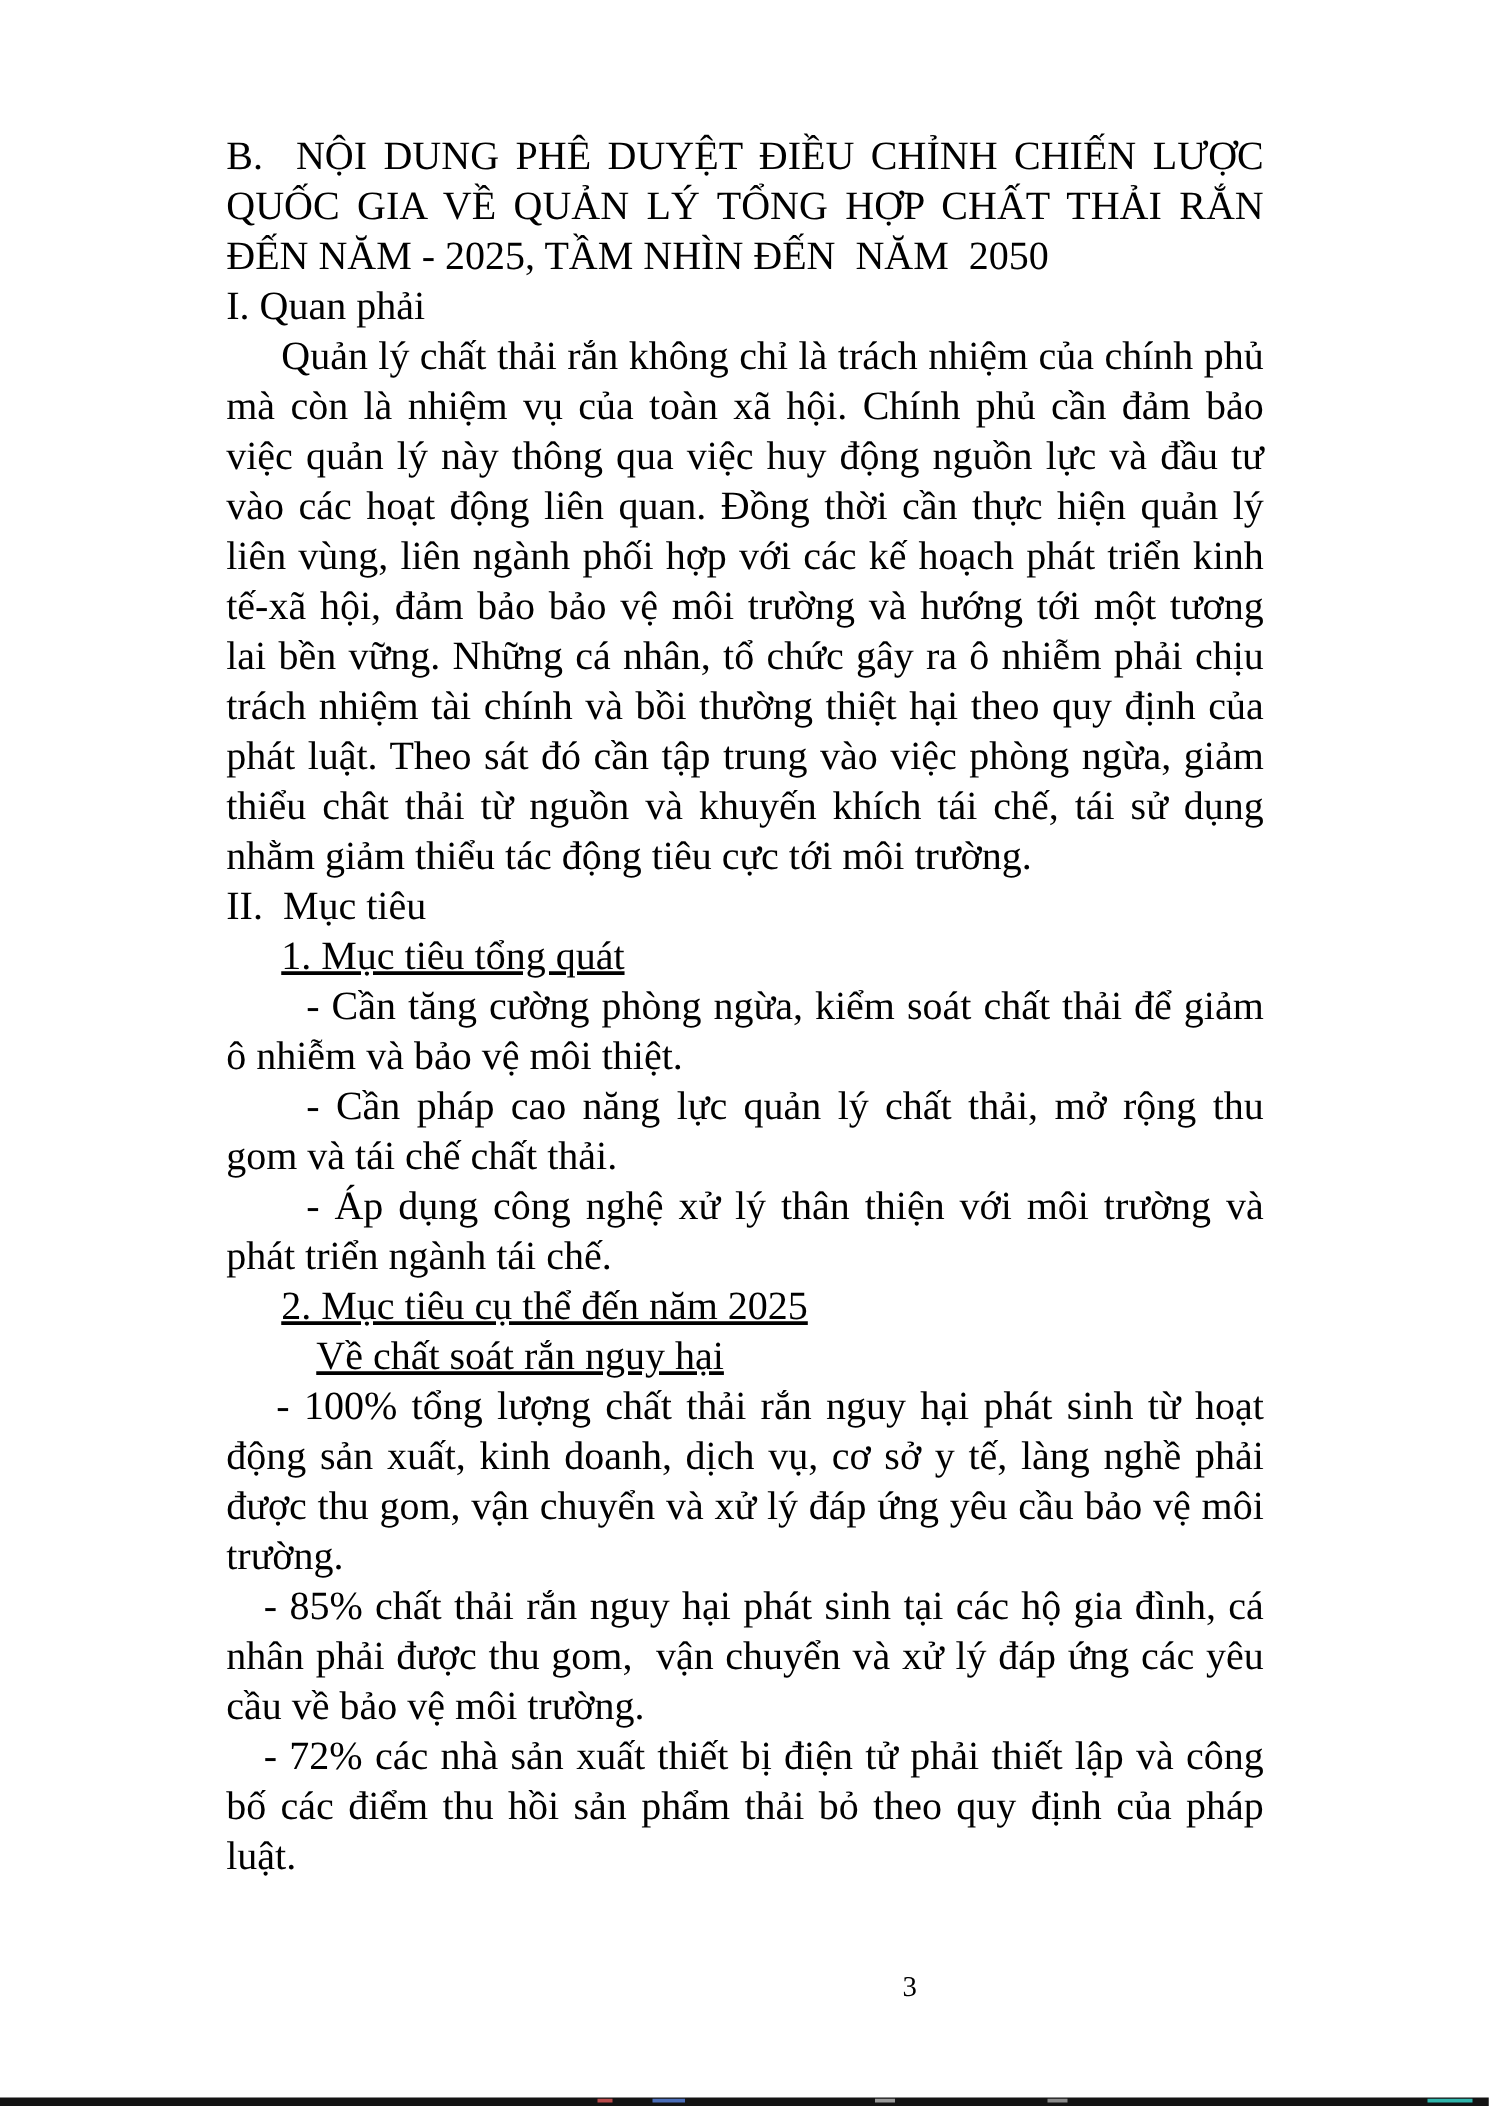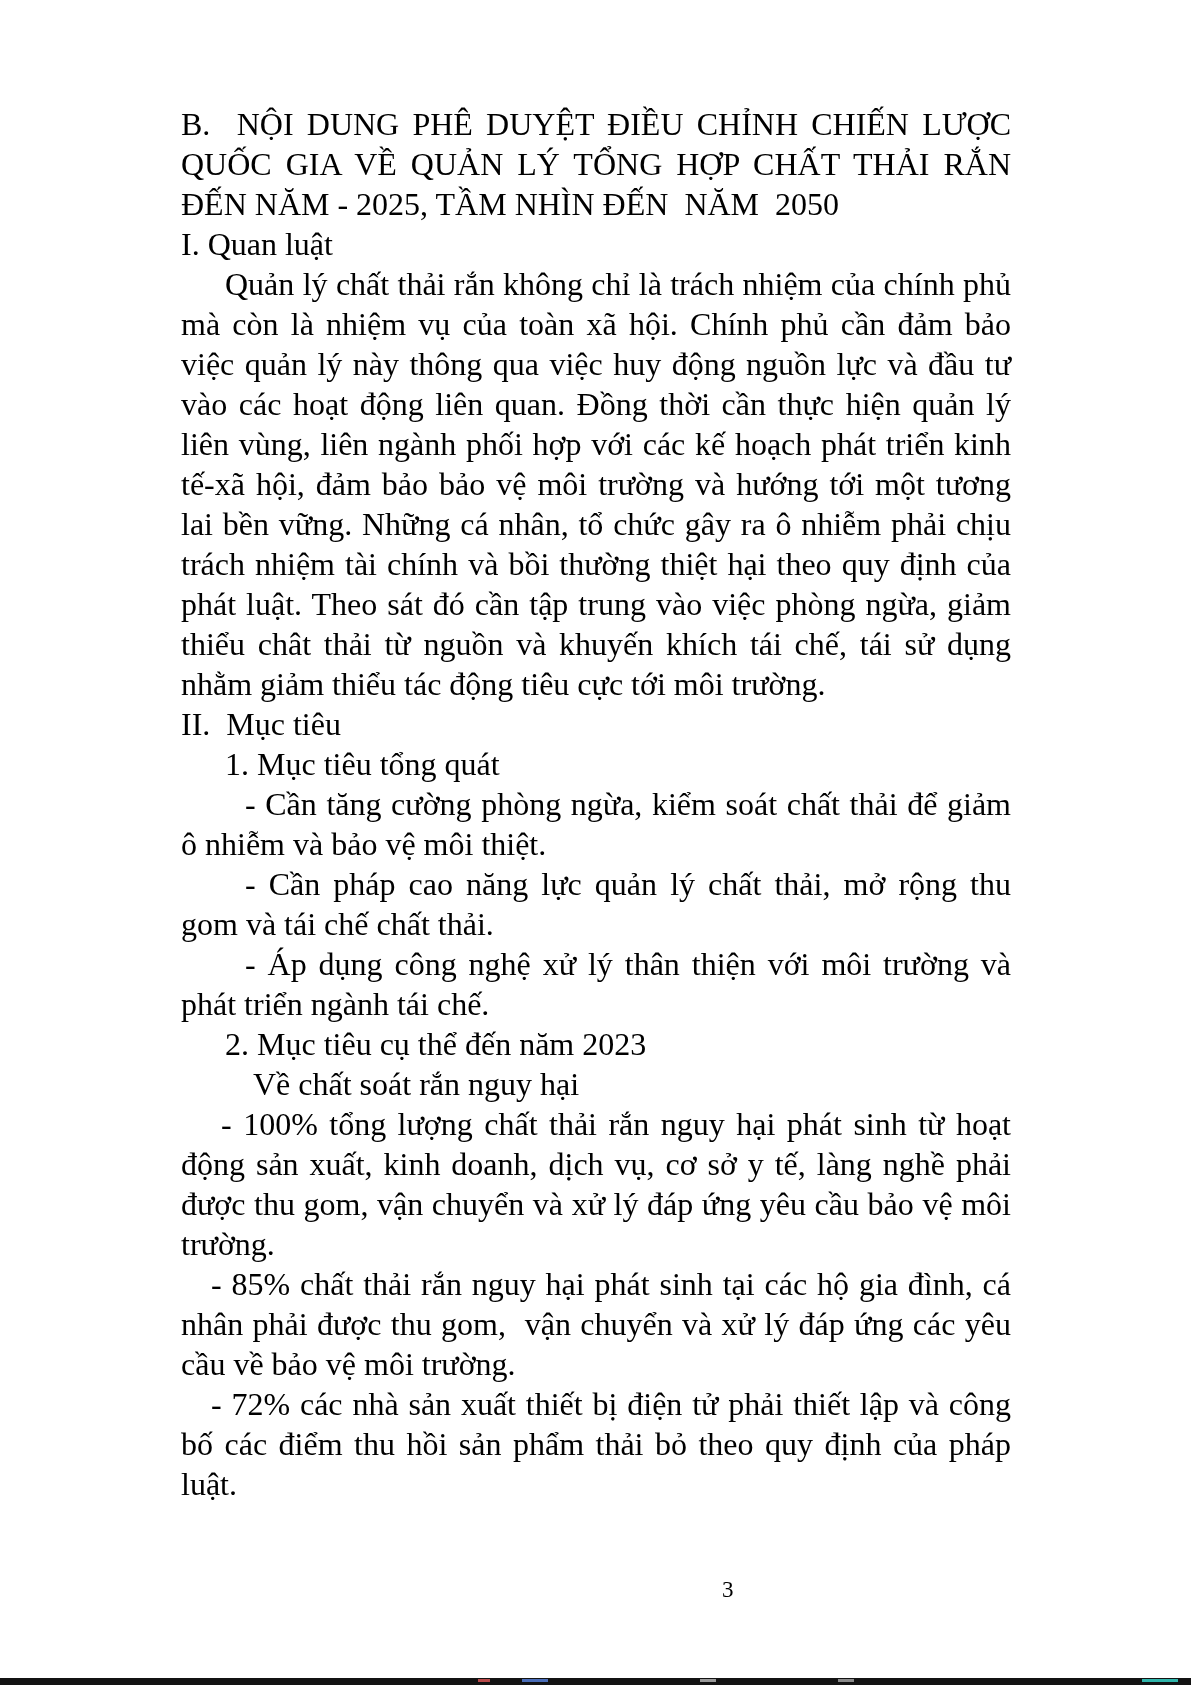--- a/index.html
+++ b/index.html
@@ -19,21 +19,21 @@
     width: 830px;
     font-size: 32px;
     line-height: 40px;
     text-align: justify;
   }
   .page-content p { margin: 0; }
   .heading       { margin: 0 0 14px 0; }
   .title-roman-i { margin: 0 0 6px 0; }
   .para          { margin: 0; }
   .title-roman-ii{ margin: 56px 0 8px 0; }
-  .subhead       { margin: 0 0 12px 0; }
+  .subhead       { margin: 0 0 12px 0; text-decoration: underline; }
   .bullet        { margin: 0 0 12px 0; }
   .big-gap       { margin-top: 56px; }
   .ind44 { text-indent: 44px; }
   .ind64 { text-indent: 64px; }
   .ind72 { text-indent: 72px; }
   .ind40 { text-indent: 40px; font-family: Liberation Serif, serif; }
   .ind30 { text-indent: 30px; }
   .page-number {
     position: absolute;
     left: 722px;
@@ -61,35 +61,35 @@
   .sliver-d { left: 838px;  width: 16px; background: #8a8a8a; }
   .sliver-e { left: 1142px; width: 36px; background: #2fb5ab; }
 </style>
 </head>
 <body>
 
 <div class="page-content">
 
   <p class="heading">B.&nbsp; NỘI DUNG PHÊ DUYỆT ĐIỀU CHỈNH CHIẾN LƯỢC QUỐC GIA VỀ QUẢN LÝ TỔNG HỢP CHẤT THẢI RẮN ĐẾN NĂM - 2025, TẦM NHÌN ĐẾN&nbsp; NĂM&nbsp; 2050</p>
 
-  <p class="title-roman-i">I. Quan luật</p>
+  <p class="title-roman-i">I. Quan phải</p>
 
   <p class="para ind44">Quản lý chất thải rắn không chỉ là trách nhiệm của chính phủ mà còn là nhiệm vụ của toàn xã hội. Chính phủ cần đảm bảo việc quản lý này thông qua việc huy động nguồn lực và đầu tư vào các hoạt động liên quan. Đồng thời cần thực hiện quản lý liên vùng, liên ngành phối hợp với các kế hoạch phát triển kinh tế-xã hội, đảm bảo bảo vệ môi trường và hướng tới một tương lai bền vững. Những cá nhân, tổ chức gây ra ô nhiễm phải chịu trách nhiệm tài chính và bồi thường thiệt hại theo quy định của phát luật. Theo sát đó cần tập trung vào việc phòng ngừa, giảm thiểu chât thải từ nguồn và khuyến khích tái chế, tái sử dụng nhằm giảm thiểu tác động tiêu cực tới môi trường.</p>
 
   <p class="title-roman-ii">II.&nbsp; Mục tiêu</p>
 
   <p class="subhead ind44">1. Mục tiêu tổng quát</p>
 
   <p class="bullet ind64">- Cần tăng cường phòng ngừa, kiểm soát chất thải để giảm ô nhiễm và bảo vệ môi thiệt.</p>
 
   <p class="bullet ind64">- Cần pháp cao năng lực quản lý chất thải, mở rộng thu gom và tái chế chất thải.</p>
 
   <p class="bullet ind64">- Áp dụng công nghệ xử lý thân thiện với môi trường và phát triển ngành tái chế.</p>
 
-  <p class="subhead ind44 big-gap">2. Mục tiêu cụ thể đến năm 2023</p>
+  <p class="subhead ind44 big-gap">2. Mục tiêu cụ thể đến năm 2025</p>
 
   <p class="subhead ind72">Về chất soát rắn nguy hại</p>
 
   <p class="bullet ind40">- 100% tổng lượng chất thải rắn nguy hại phát sinh từ hoạt động sản xuất, kinh doanh, dịch vụ, cơ sở y tế, làng nghề phải được thu gom, vận chuyển và xử lý đáp ứng yêu cầu bảo vệ môi trường.</p>
 
   <p class="bullet ind30">- 85% chất thải rắn nguy hại phát sinh tại các hộ gia đình, cá nhân phải được thu gom,&nbsp; vận chuyển và xử lý đáp ứng các yêu cầu về bảo vệ môi trường.</p>
 
   <p class="bullet ind30">- 72% các nhà sản xuất thiết bị điện tử phải thiết lập và công bố các điểm thu hồi sản phẩm thải bỏ theo quy định của pháp luật.</p>
 
 </div>

